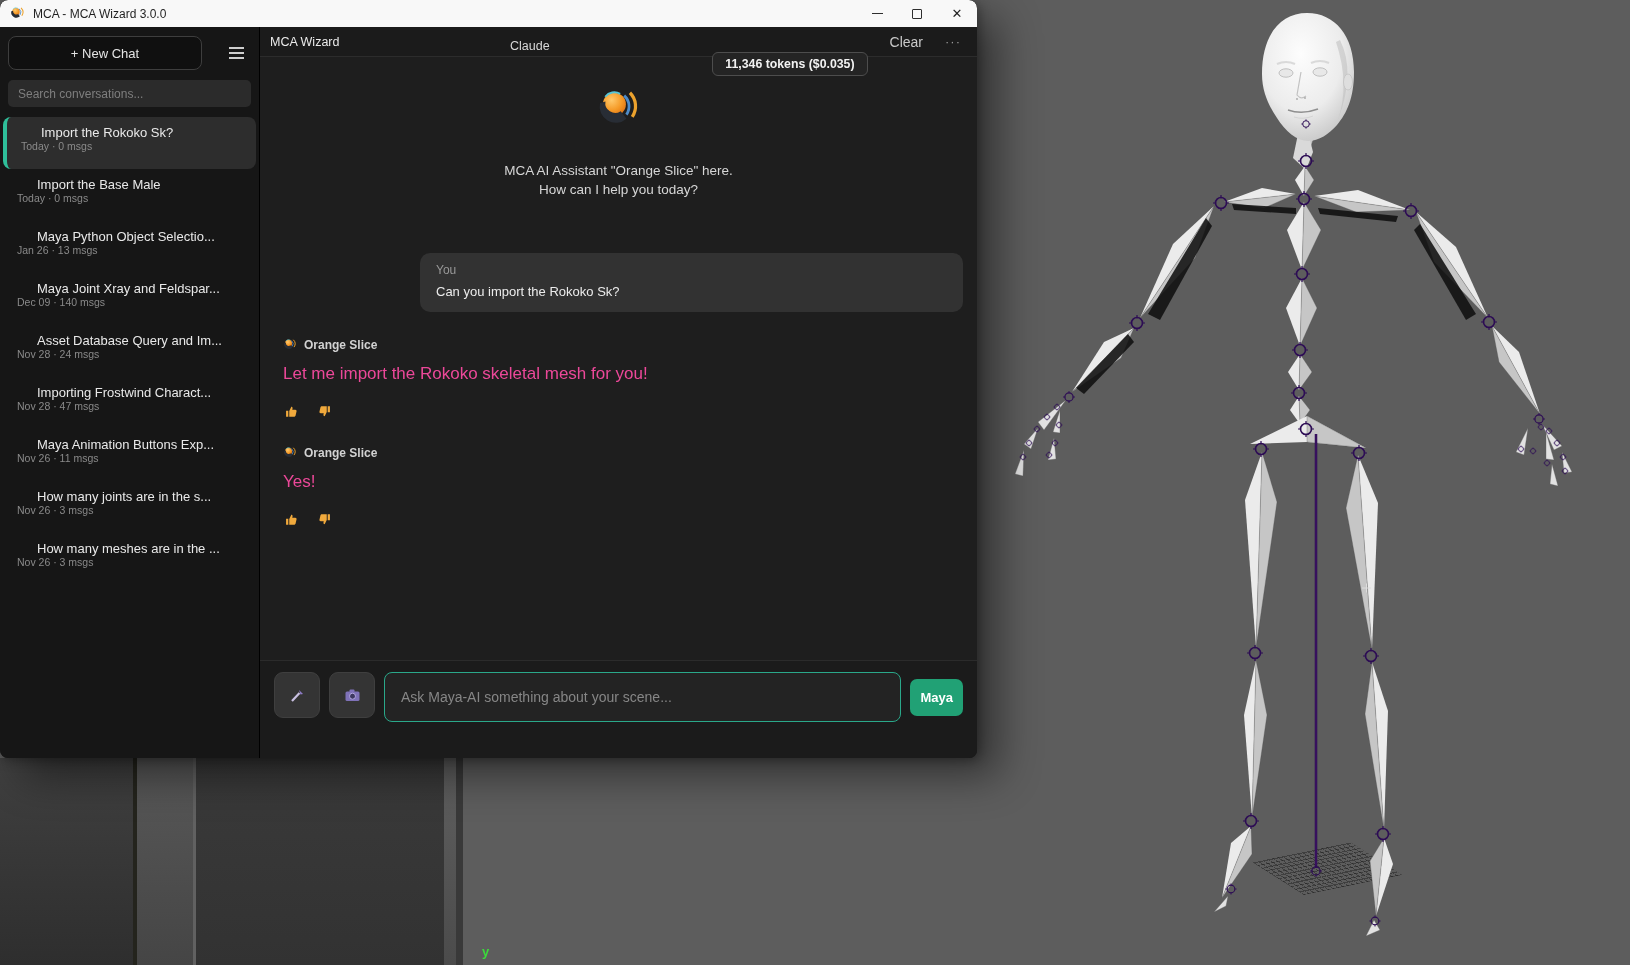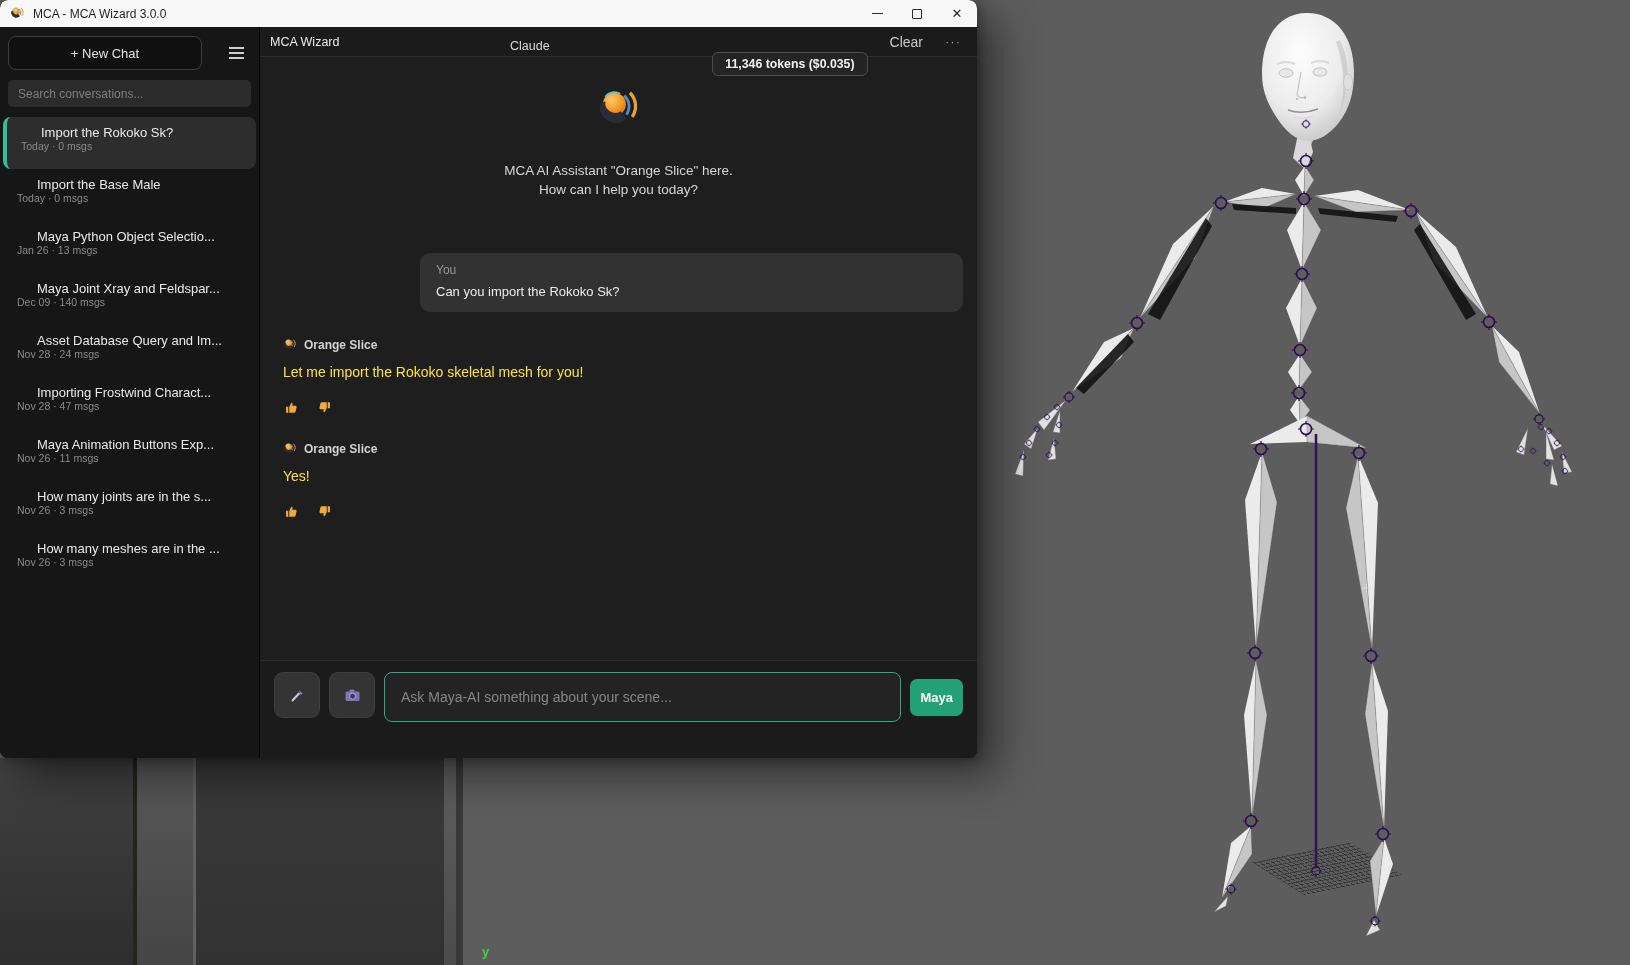--- a/index.html
+++ b/index.html
@@ -77,21 +77,21 @@
   #welcome{padding-top:22px;text-align:center;}
   .logo46{width:46px;height:46px;}
   #welcome-text{margin-top:24px;font-size:13.5px;color:#d6d6d6;line-height:19px;}
   #user-msg{margin:54px 14px 0 160px;background:#323232;border-radius:10px;padding:10px 16px 13px;}
   .msg-sender{font-size:12px;color:#989898;}
   .msg-text{margin-top:7px;font-size:13px;color:#ececec;}
   .asst-msg{margin:26px 20px 0 23px;}
   .asst-head{display:flex;align-items:center;gap:7px;}
   .logo14{width:14px;height:14px;}
   .asst-name{font-size:12px;font-weight:bold;color:#d2d2d2;}
-  .asst-text{margin-top:12px;font-size:14px;color:#fde047;}
+  .asst-text{margin-top:12px;font-size:17px;color:#ec4899;}
   .thumbs{margin-top:20px;display:flex;gap:17px;}
   .thumb-btn{width:16px;height:16px;border:0;background:transparent;padding:0;}
   .thumb-btn svg{width:15px;height:15px;}
   .thumb-down svg{transform:rotate(180deg);}
 
   #input-bar{position:absolute;bottom:0;left:0;right:0;height:98px;border-top:1px solid #2b2b2b;
       background:#1b1b1b;padding:11px 14px 0;display:flex;gap:9px;align-items:flex-start;}
   .tool-btn{width:46px;height:46px;background:#343434;border:1px solid #3f3f3f;border-radius:9px;
       display:flex;align-items:center;justify-content:center;padding:0;}
   #chat-input-wrap{flex:1;height:50px;border:1.5px solid #2aa88a;border-radius:8px;background:#232323;

